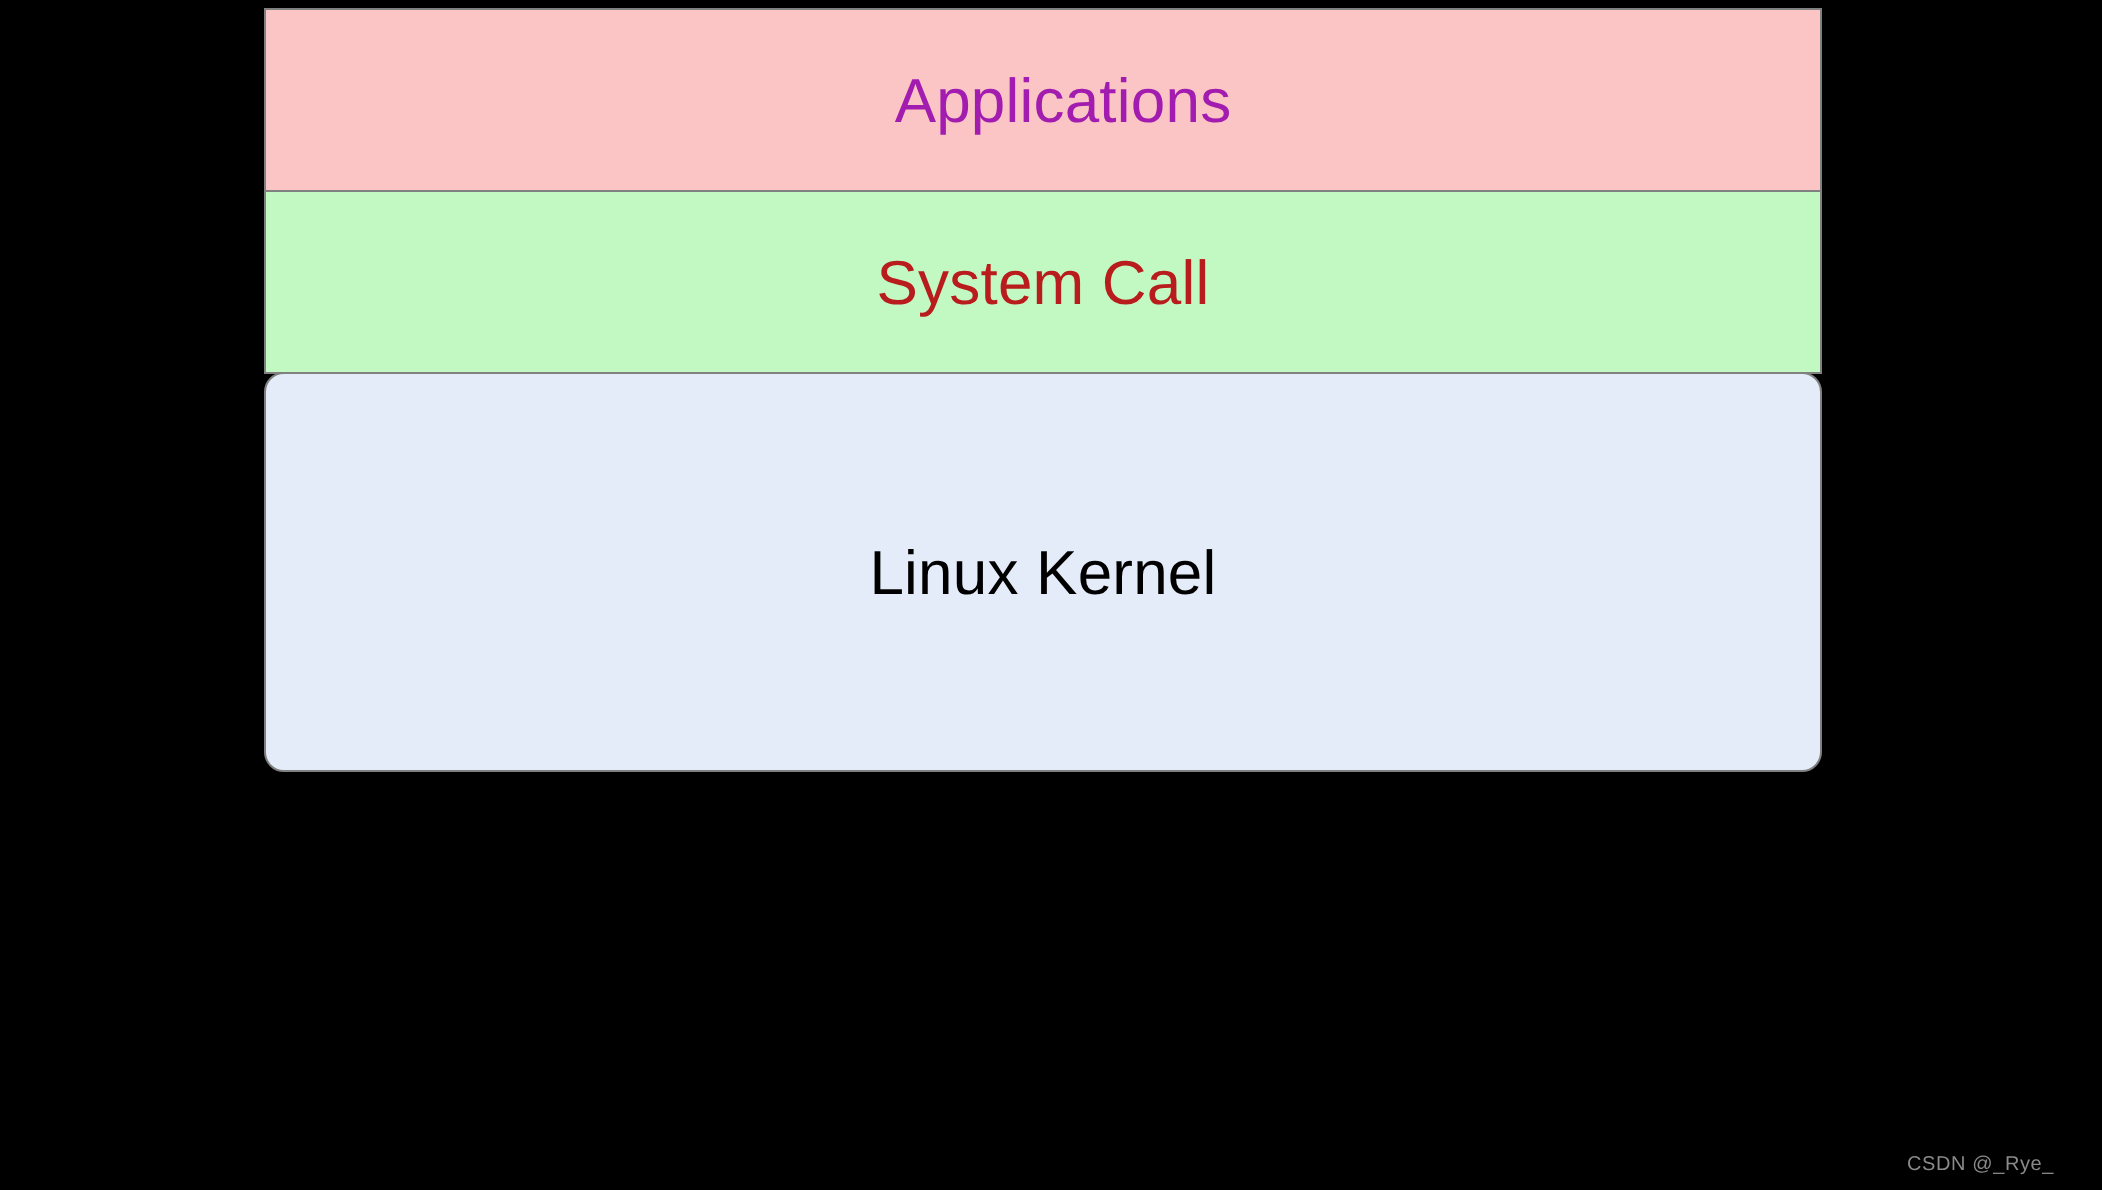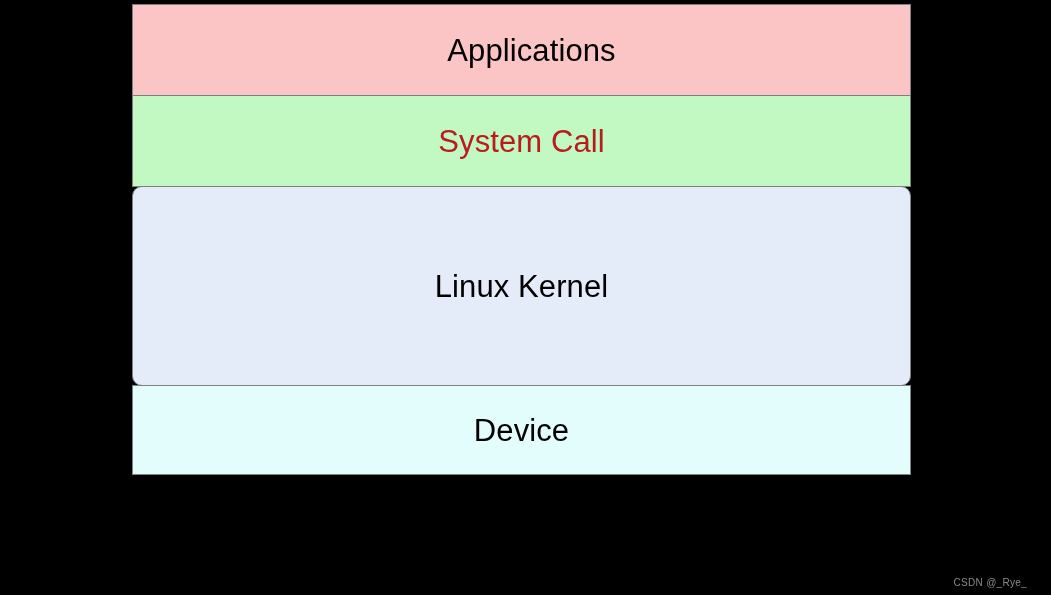--- a/index.html
+++ b/index.html
@@ -82,33 +82,30 @@
   }
 </style>
 </head>
 <body>
 
 <div id="canvas" style="background: rgb(0, 0, 0);">
 
   <div id="stack-diagram">
 
     <div class="layer layer-applications" style="background: rgb(251, 197, 197); border-color: rgb(128, 128, 128);">
-      <span class="layer-label" style="color: #000000; margin-left: 20px;">Applications</span>
+      <span class="layer-label" style="color: #a21caf; margin-left: 20px;">Applications</span>
     </div>
 
 
     <div class="layer layer-systemcall" style="background: rgb(194, 248, 194); border-color: rgb(128, 128, 128);">
       <span class="layer-label" style="color: #b91c1c;">System Call</span>
     </div>
 
     <div class="layer layer-kernel" style="background: rgb(228, 236, 249); border-color: rgb(128, 128, 128);">
       <span class="layer-label" style="color: rgb(0, 0, 0);">Linux Kernel</span>
     </div>
 
-    <div class="layer layer-device" style="background: rgb(227, 252, 252); border-color: rgb(128, 128, 128);">
-      <span class="layer-label" style="color: rgb(0, 0, 0);">Device</span>
-    </div>
 
   </div>
 
   <div id="watermark" style="color: rgb(138, 138, 138);">CSDN @_Rye_</div>
 
 </div>
 
 </body></html>

